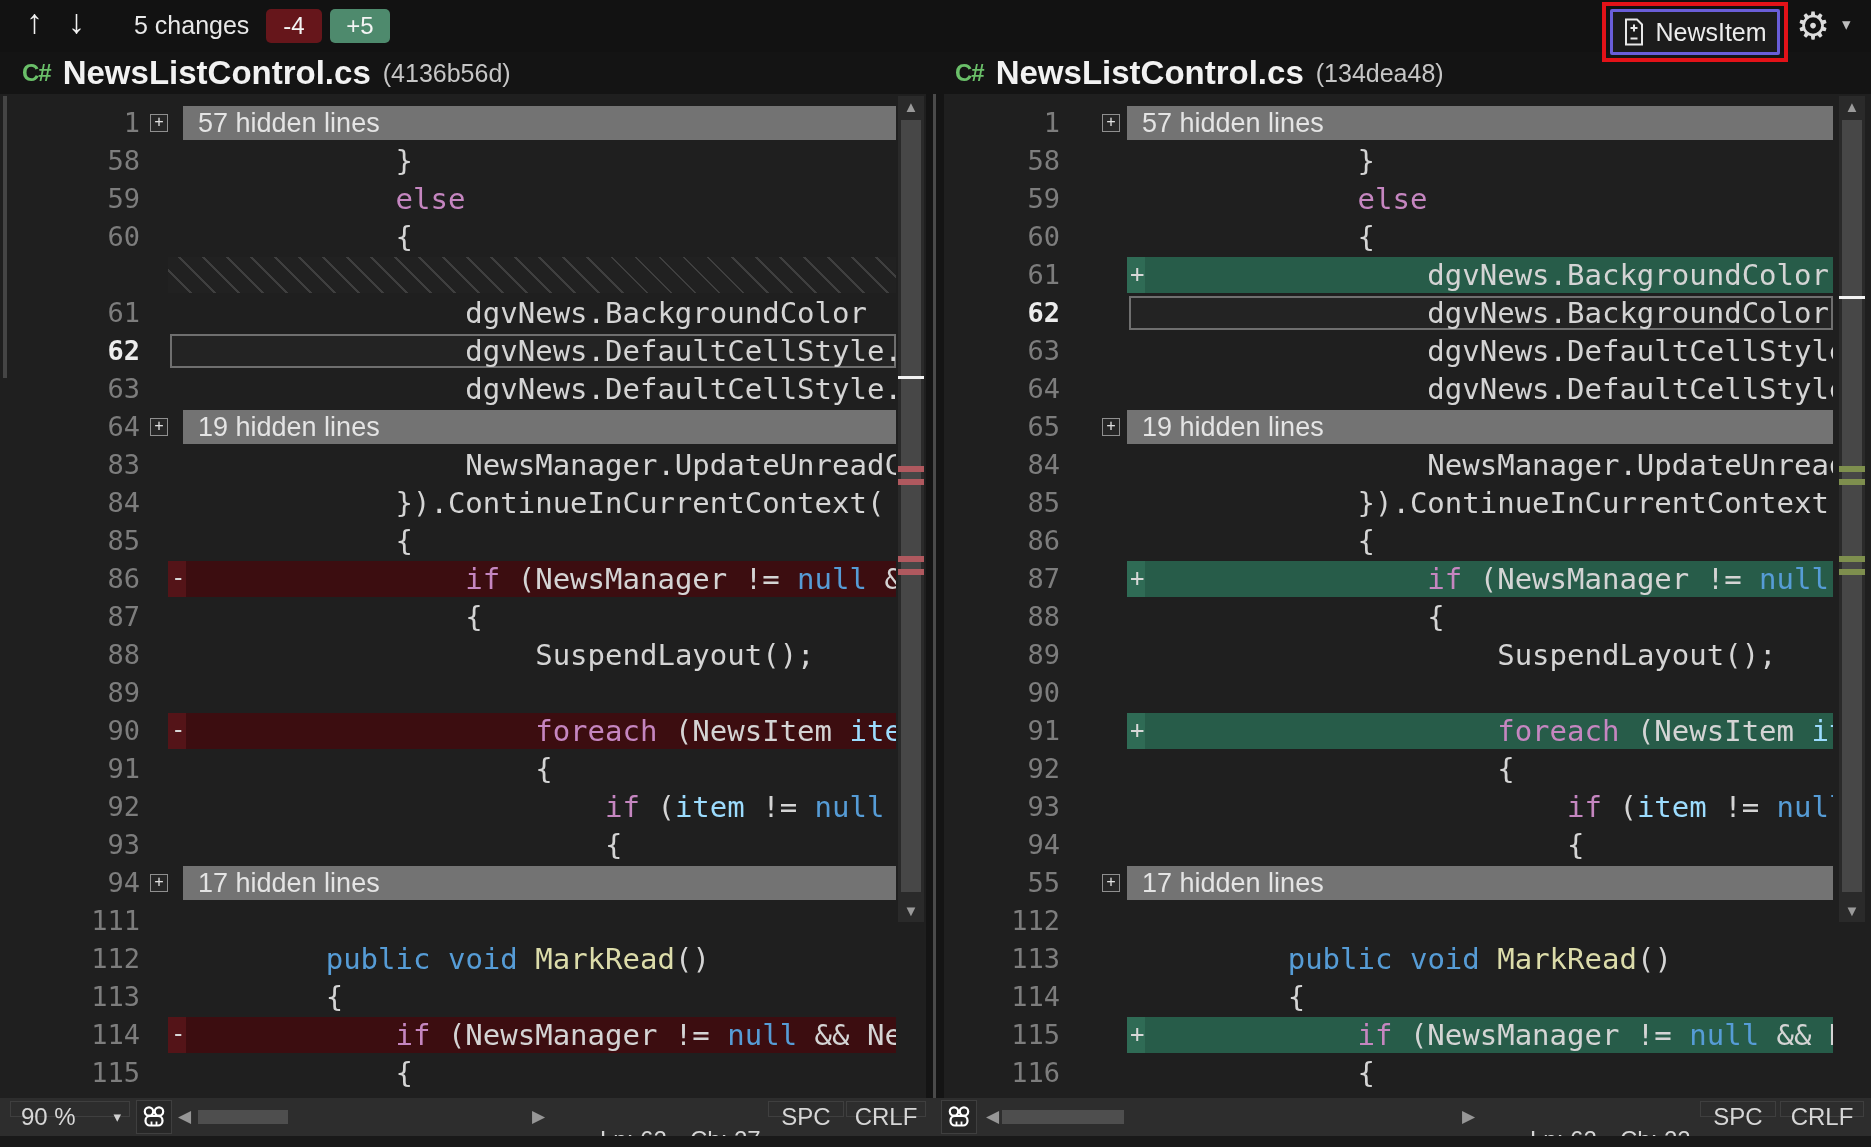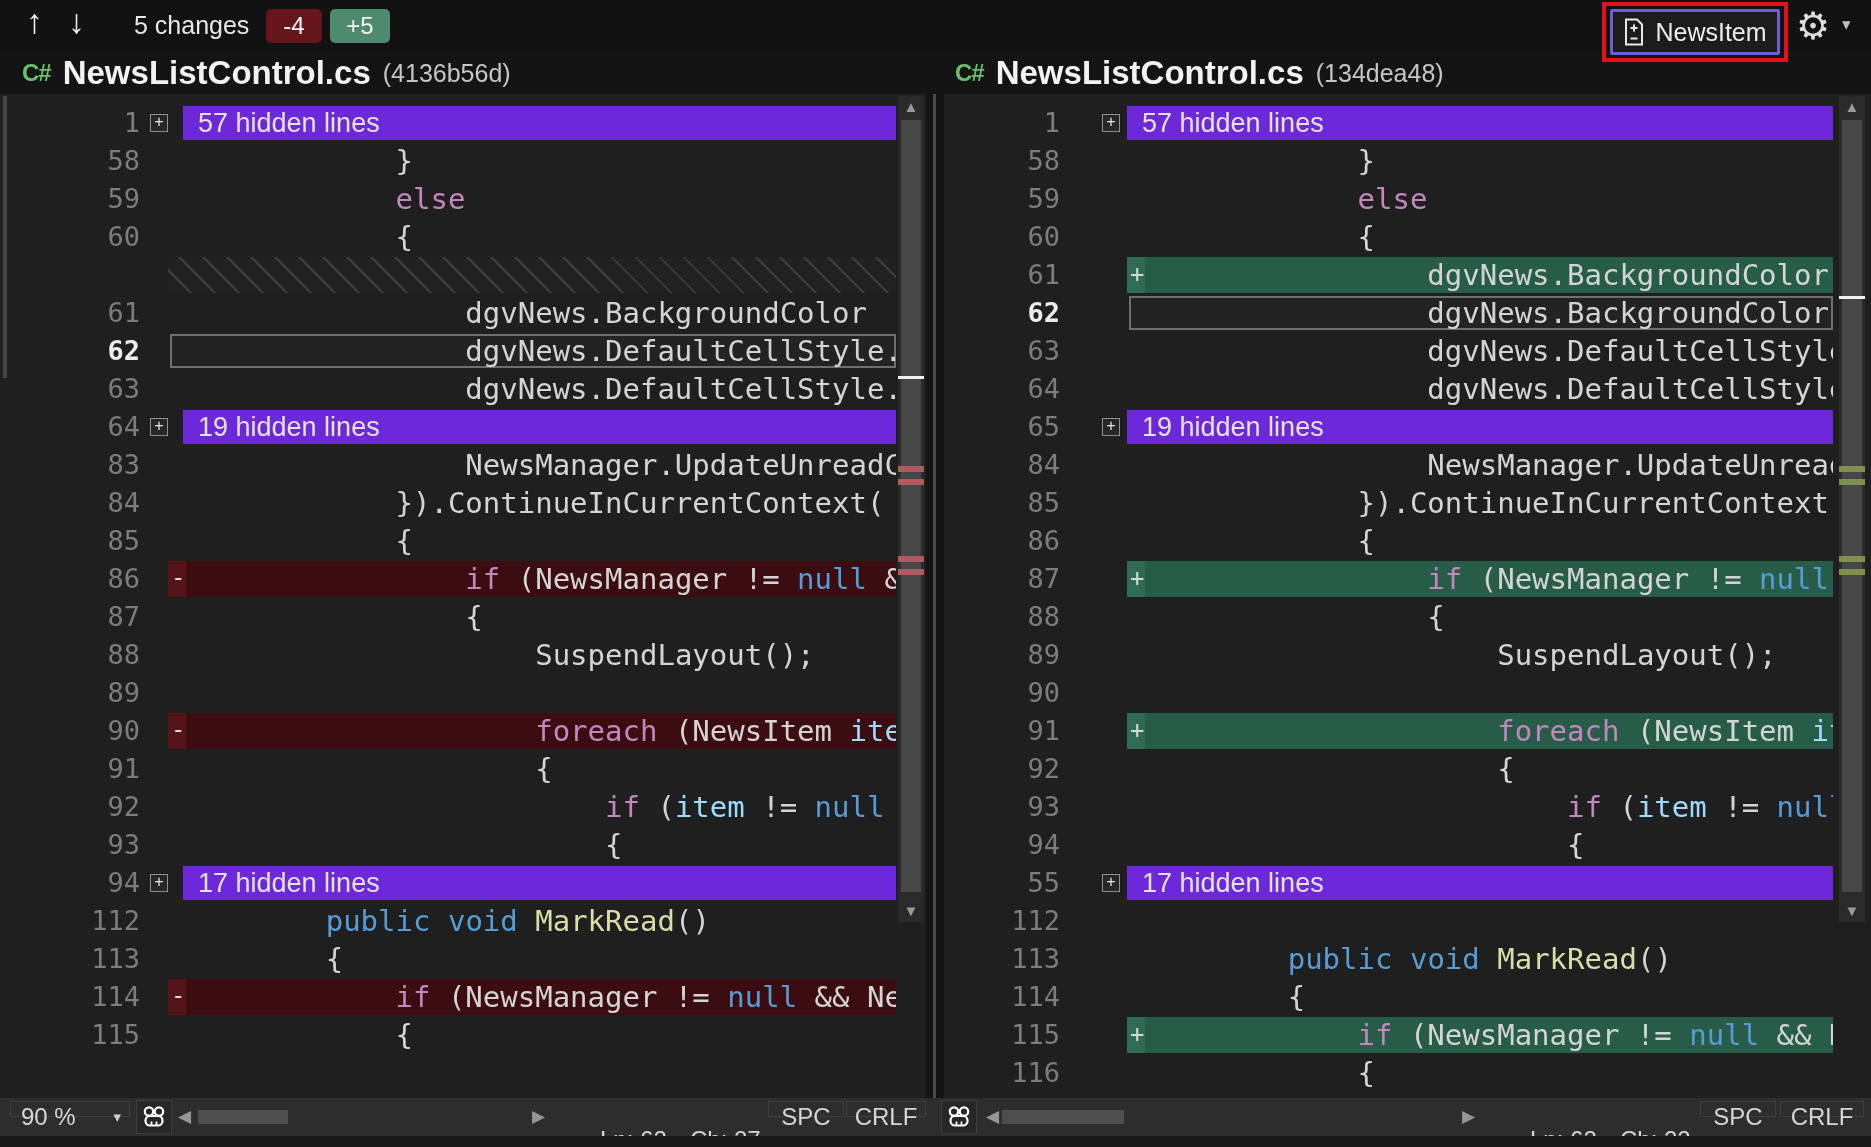--- a/index.html
+++ b/index.html
@@ -29,21 +29,21 @@
   .pane-bg{position:absolute;top:94px;height:1004px;background:#1f1f1f;}
   .rows-host{position:absolute;top:104px;overflow:hidden;}
   .code-row{position:relative;width:100%;height:38px;}
   .lnum{position:absolute;top:0;height:38px;line-height:38px;text-align:right;
         font-family:"DejaVu Sans Mono",monospace;font-size:27px;color:#7d7d7d;}
   .lnum.cur{color:#ececec;font-weight:bold;}
   .codepre{position:absolute;top:0;margin:0;line-height:38px;font-family:"DejaVu Sans Mono",monospace;
         font-size:29px;white-space:pre;color:#d4d4d4;}
   .c-d{color:var(--syn-default);} .c-k{color:var(--syn-keyword);} .c-b{color:var(--syn-blue);}
   .c-v{color:var(--syn-var);} .c-y{color:var(--syn-method);}
-  .hidden-bar{position:absolute;top:2px;height:34px;background:#6d28d9;display:flex;align-items:center;}
+  .hidden-bar{position:absolute;top:2px;height:34px;background:#737373;display:flex;align-items:center;}
   .hidden-label{font-size:27px;color:#e4e4e4;padding-left:15px;}
   .expand-box{position:absolute;top:10px;width:18px;height:18px;background:#262626;border:1px solid #8f8f8f;
         box-sizing:border-box;color:#e0e0e0;font-family:"DejaVu Sans Mono",monospace;font-size:15px;
         line-height:15px;text-align:center;}
   .hatch{position:absolute;top:1px;height:36px;
         background:repeating-linear-gradient(45deg,#212121 0 15px,#3f3f3f 15px 17px);}
   .diff-bg{position:absolute;top:1px;height:36px;}
   .diff-del{background:var(--del-bg);} .diff-add{background:var(--add-bg);}
   .diff-marker{position:absolute;left:0;top:0;width:18px;height:36px;
         font-family:"DejaVu Sans Mono",monospace;font-size:24px;line-height:34px;color:#d8d8d8;padding-left:3px;box-sizing:border-box;}
@@ -208,20 +208,23 @@
         <pre class="codepre" style="left: 186px;"><span>                        </span><span class="c-d">{</span></pre>
       </div>
       <div class="code-row">
         <div class="lnum" style="left: 0px; width: 140px;">94</div>
         <div class="expand-box" style="left: 150px;">+</div>
         <div class="hidden-bar" style="left: 183px; width: 713px;">
           <span class="hidden-label">17 hidden lines</span>
         </div>
       </div>
       <div class="code-row">
+        <div class="lnum" style="left: 0px; width: 140px;">111</div>
+      </div>
+      <div class="code-row">
         <div class="lnum" style="left: 0px; width: 140px;">112</div>
         <pre class="codepre" style="left: 186px;"><span>        </span><span class="c-b">public</span><span class="c-d"> </span><span class="c-b">void</span><span class="c-d"> </span><span class="c-y">MarkRead</span><span class="c-d">()</span></pre>
       </div>
       <div class="code-row">
         <div class="lnum" style="left: 0px; width: 140px;">113</div>
         <pre class="codepre" style="left: 186px;"><span>        </span><span class="c-d">{</span></pre>
       </div>
       <div class="code-row">
         <div class="lnum" style="left: 0px; width: 140px;">114</div>
         <div class="diff-bg diff-del" style="left: 168px; width: 728px;">

